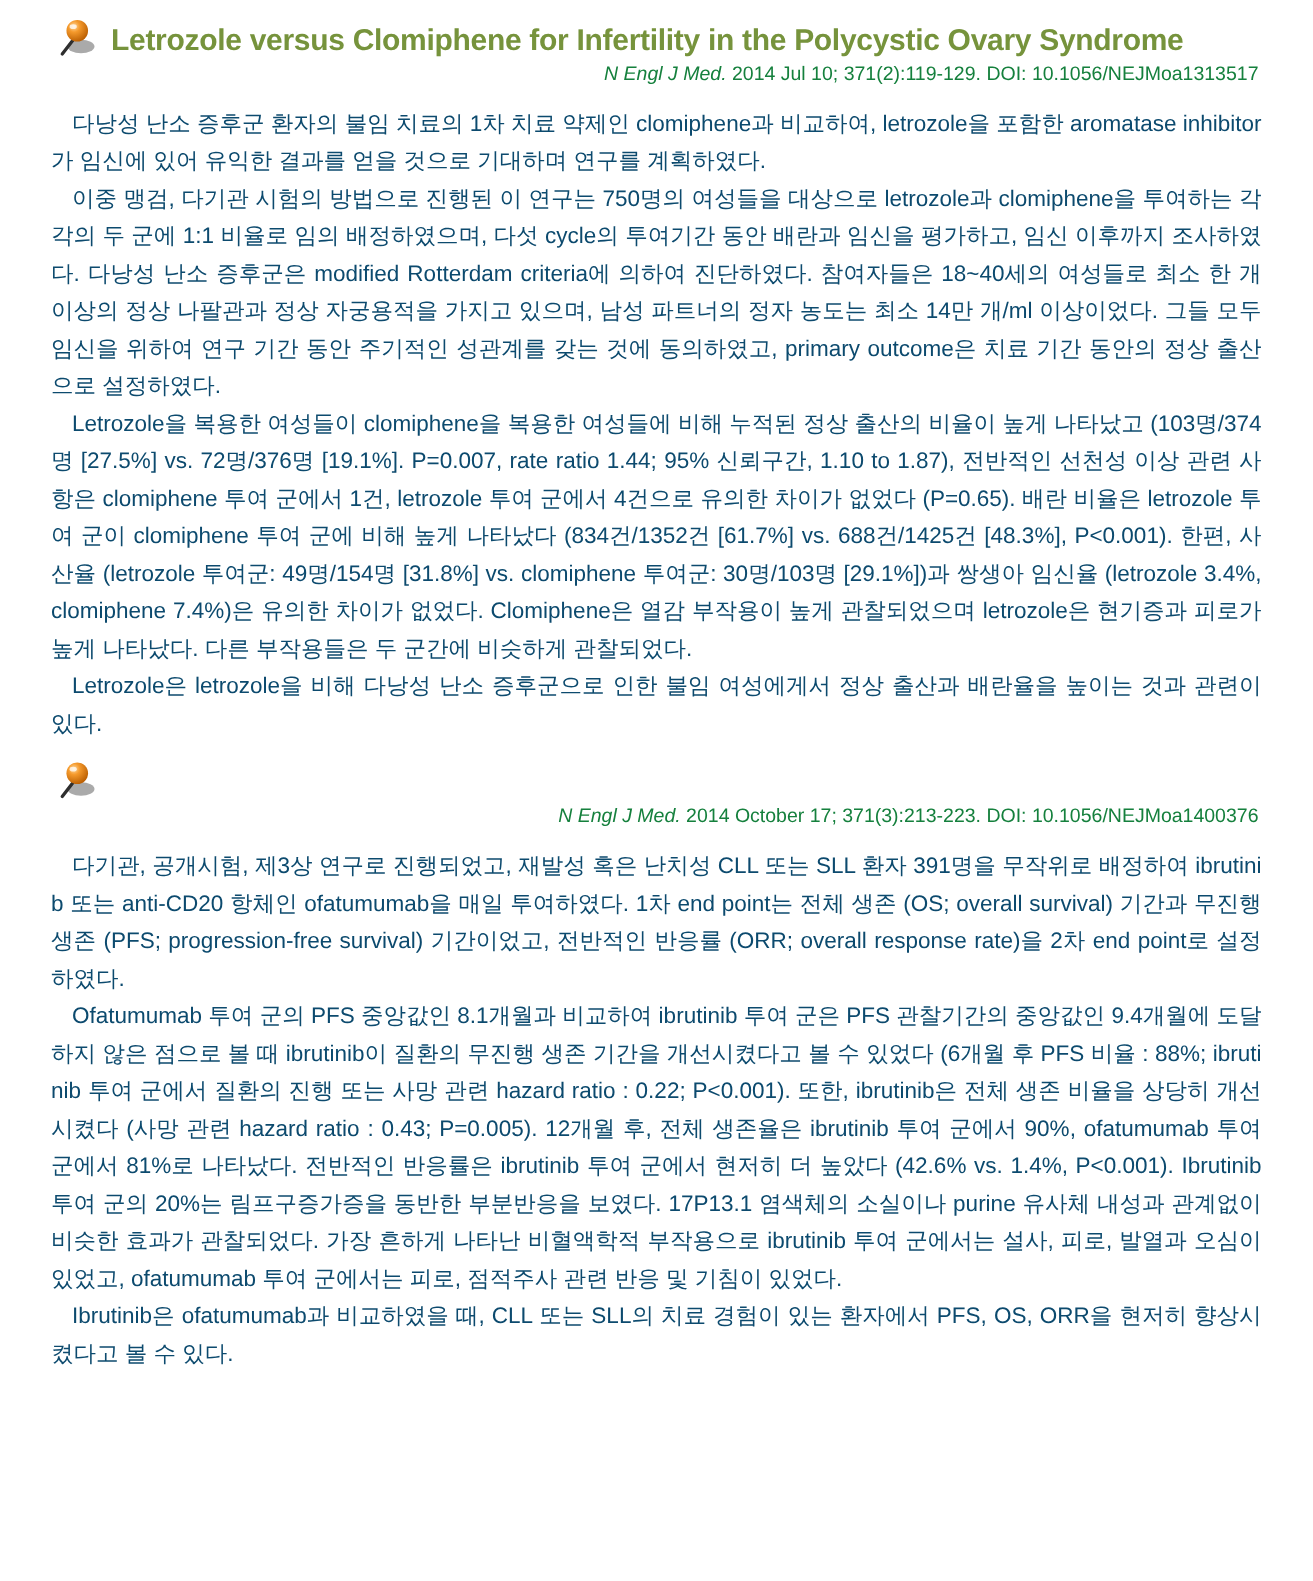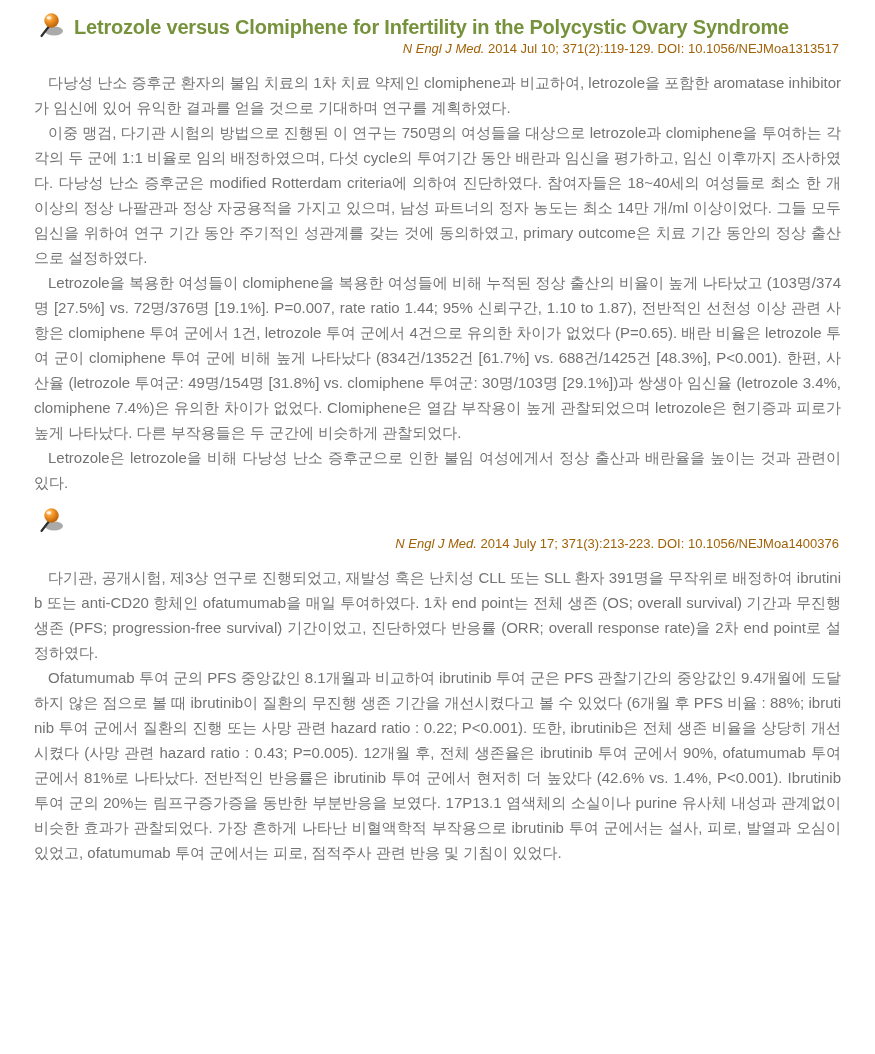--- a/index.html
+++ b/index.html
@@ -29,33 +29,33 @@
   .article-title {
     font-size: 20px;
     font-weight: bold;
     color: #76933C;
     letter-spacing: -0.2px;
     white-space: nowrap;
   }
   .citation {
     text-align: right;
     font-size: 13px;
-    color: #a16207;
+    color: #15803d;
     padding-right: 2px;
     margin-bottom: 14px;
     letter-spacing: 0px;
   }
   .citation .journal { font-style: italic; }
   .body-text { }
   .body-text p {
     font-size: 15px;
     line-height: 25px;
     text-align: justify;
     text-indent: 14px;
-    color: #737373;
+    color: #0c4a6e;
     word-break: break-all;
   }
   .sec2 { margin-top: 12px; }
 </style>
 </head>
 <body>
 
 <div class="page">
 
   <section class="article sec1">
@@ -93,20 +93,21 @@
             <stop offset="35%" stop-color="#f59a2c"></stop>
             <stop offset="100%" stop-color="#b85c00"></stop>
           </radialGradient>
         </defs>
         <ellipse cx="16" cy="19" rx="9" ry="4.5" fill="#9b9b9b" opacity="0.85"></ellipse>
         <line x1="12" y1="13" x2="3.5" y2="24" stroke="#2e2e2e" stroke-width="2.2" stroke-linecap="round"></line>
         <circle cx="13.5" cy="8.5" r="7.2" fill="url(#ball2)"></circle>
         <ellipse cx="10.8" cy="5.8" rx="2.4" ry="1.6" fill="#ffffff" opacity="0.75"></ellipse>
       </svg>
     </div>
-    <div class="citation"><span class="journal">N Engl J Med.</span><span> 2014 July 17; 371(3):213-223.  DOI: 10.1056/NEJMoa1400376</span></div>
+    <div class="citation"><span class="journal">N Engl J Med.</span><span> 2014 October 17; 371(3):213-223.  DOI: 10.1056/NEJMoa1400376</span></div>
     <div class="body-text">
-      <p>다기관, 공개시험, 제3상 연구로 진행되었고, 재발성 혹은 난치성 CLL 또는 SLL 환자 391명을 무작위로 배정하여 ibrutinib 또는 anti-CD20 항체인 ofatumumab을 매일 투여하였다. 1차 end point는 전체 생존 (OS; overall survival) 기간과 무진행 생존 (PFS; progression-free survival) 기간이었고, 진단하였다 반응률 (ORR; overall response rate)을 2차 end point로 설정하였다.</p>
+      <p>다기관, 공개시험, 제3상 연구로 진행되었고, 재발성 혹은 난치성 CLL 또는 SLL 환자 391명을 무작위로 배정하여 ibrutinib 또는 anti-CD20 항체인 ofatumumab을 매일 투여하였다. 1차 end point는 전체 생존 (OS; overall survival) 기간과 무진행 생존 (PFS; progression-free survival) 기간이었고, 전반적인 반응률 (ORR; overall response rate)을 2차 end point로 설정하였다.</p>
       <p>Ofatumumab 투여 군의 PFS 중앙값인 8.1개월과 비교하여 ibrutinib 투여 군은 PFS 관찰기간의 중앙값인 9.4개월에 도달하지 않은 점으로 볼 때 ibrutinib이 질환의 무진행 생존 기간을 개선시켰다고 볼 수 있었다 (6개월 후 PFS 비율 : 88%; ibrutinib 투여 군에서 질환의 진행 또는 사망 관련 hazard ratio : 0.22; P&lt;0.001). 또한, ibrutinib은 전체 생존 비율을 상당히 개선시켰다 (사망 관련 hazard ratio : 0.43; P=0.005). 12개월 후, 전체 생존율은 ibrutinib 투여 군에서 90%, ofatumumab 투여 군에서 81%로 나타났다. 전반적인 반응률은 ibrutinib 투여 군에서 현저히 더 높았다 (42.6% vs. 1.4%, P&lt;0.001). Ibrutinib 투여 군의 20%는 림프구증가증을 동반한 부분반응을 보였다. 17P13.1 염색체의 소실이나 purine 유사체 내성과 관계없이 비슷한 효과가 관찰되었다. 가장 흔하게 나타난 비혈액학적 부작용으로 ibrutinib 투여 군에서는 설사, 피로, 발열과 오심이 있었고, ofatumumab 투여 군에서는 피로, 점적주사 관련 반응 및 기침이 있었다.</p>
+      <p>Ibrutinib은 ofatumumab과 비교하였을 때, CLL 또는 SLL의 치료 경험이 있는 환자에서 PFS, OS, ORR을 현저히 향상시켰다고 볼 수 있다.</p>
     </div>
   </section>
 
 </div>
 
 </body></html>

